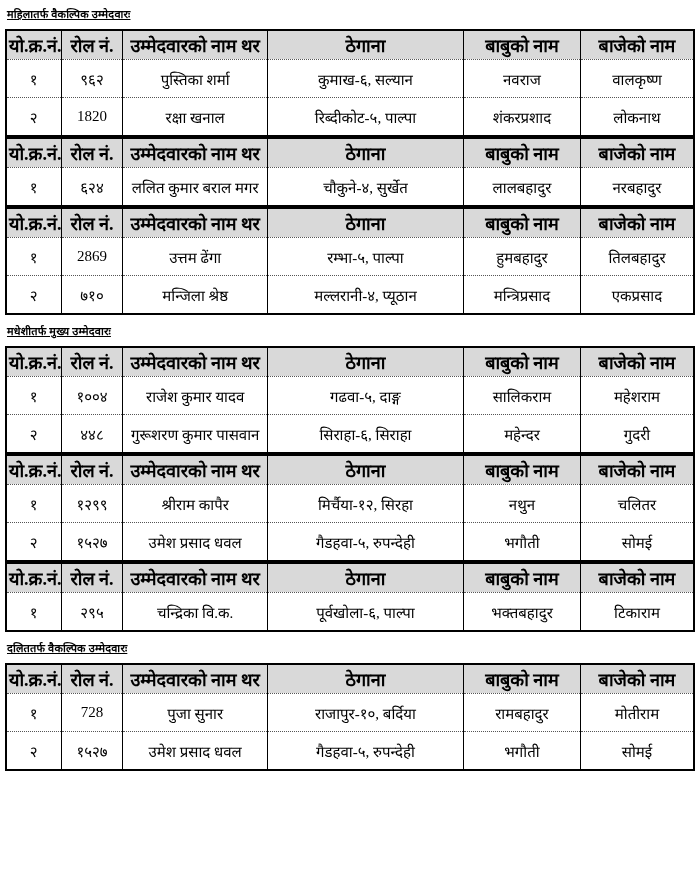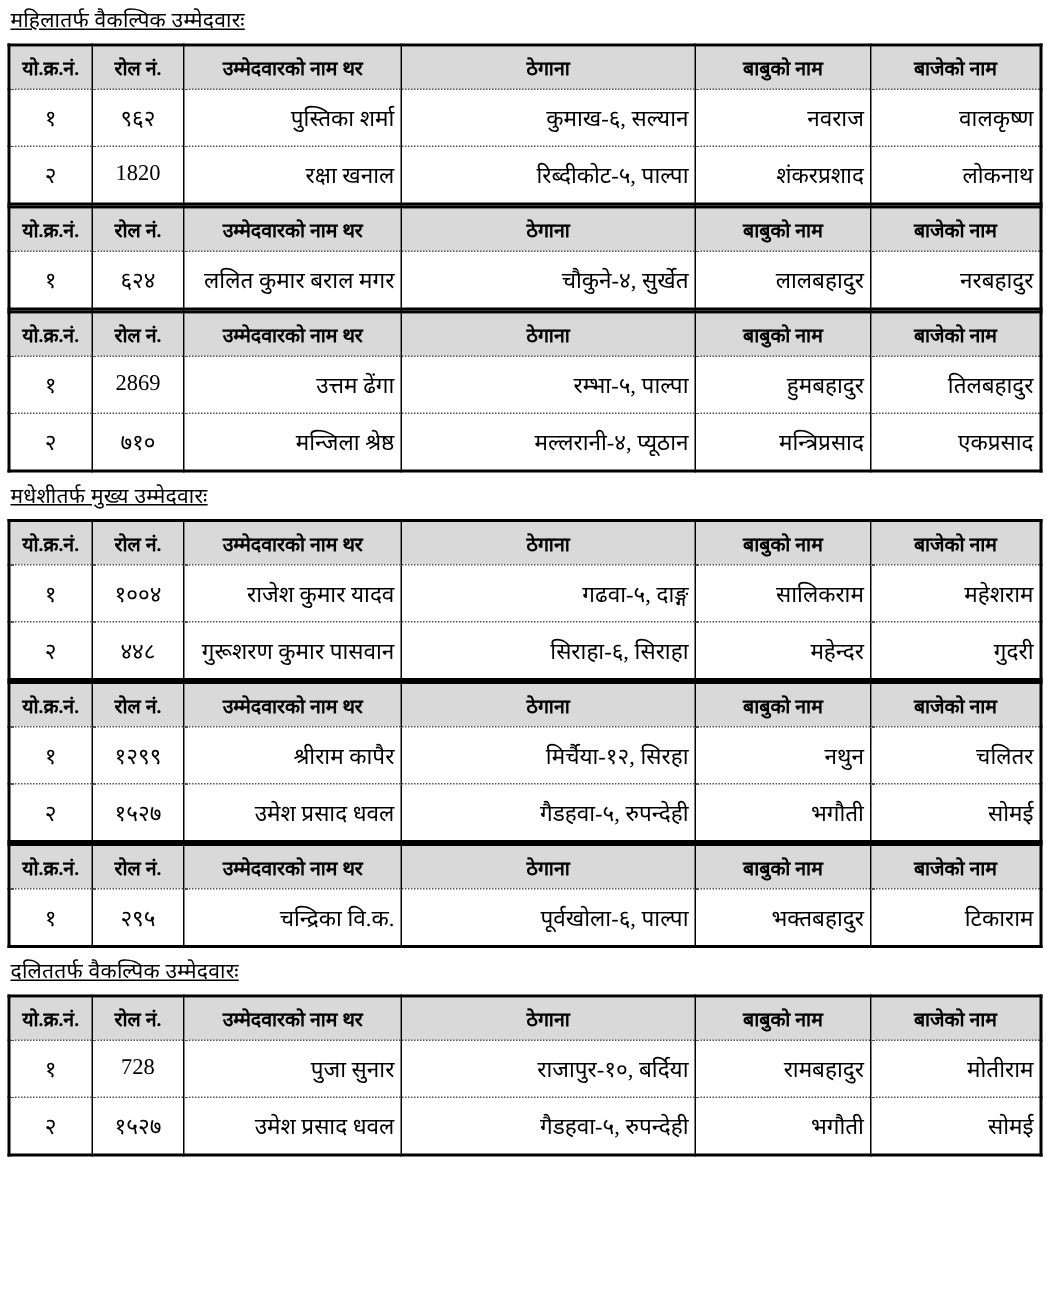--- a/index.html
+++ b/index.html
@@ -13,40 +13,40 @@
     overflow: hidden;
     font-family: "Liberation Serif", "DejaVu Serif", serif;
     color: #000000;
   }
   .page {
     box-sizing: border-box;
     width: 700px;
     padding: 4px 5px 0 5px;
   }
   .section-heading {
-    font-weight: normal;
+    font-weight: bold;
     text-decoration: underline;
-    font-size: 14px;
+    font-size: 11px;
     line-height: 19px;
     margin: 7px 0 5px 2px;
     letter-spacing: 0.2px;
   }
   section:first-child .section-heading {
     margin-top: 1px;
   }
   table.candidates {
     width: 100%;
     border-collapse: collapse;
     table-layout: fixed;
     border: 2px solid #000000;
   }
   table.candidates th {
     background: #d9d9d9;
     font-weight: bold;
-    font-size: 13px;
+    font-size: 18px;
     height: 28px;
     text-align: center;
     vertical-align: middle;
     border-left: 1px solid #000000;
     border-right: 1px solid #000000;
     border-top: 1px dotted #555555;
     border-bottom: 1px dotted #555555;
     padding: 0 2px;
     overflow: hidden;
   }
@@ -59,21 +59,21 @@
     border-top: 1px dotted #555555;
     border-bottom: 1px dotted #555555;
     padding: 0 4px;
     overflow: hidden;
     white-space: nowrap;
   }
   table.candidates td.center {
     text-align: center;
   }
   table.candidates td.left {
-    text-align: right;
+    text-align: center;
   }
 </style>
 </head>
 <body>
 
 <div class="page">
   <div id="sections-root">
       <section>
         <div class="section-heading">महिलातर्फ वैकल्पिक उम्मेदवारः</div>
         <table class="candidates">

